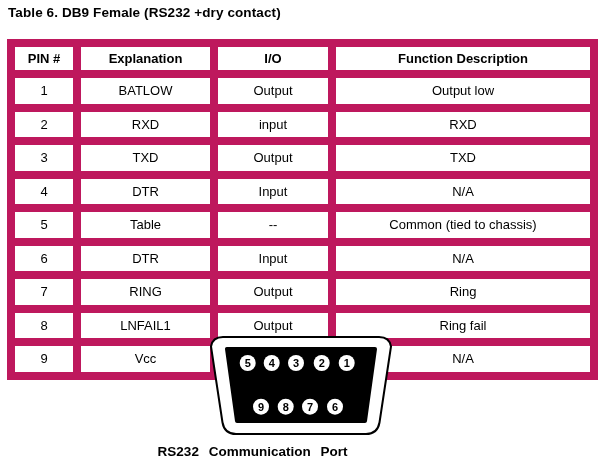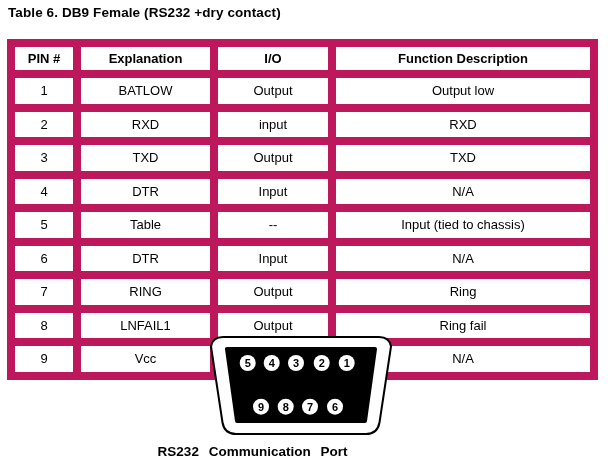--- a/index.html
+++ b/index.html
@@ -126,21 +126,21 @@
         <tr>
           <td>4</td>
           <td>DTR</td>
           <td>Input</td>
           <td>N/A</td>
         </tr>
         <tr>
           <td>5</td>
           <td>Table</td>
           <td>--</td>
-          <td>Input (tied to chassis)</td>
+          <td>Common (tied to chassis)</td>
         </tr>
         <tr>
           <td>6</td>
           <td>DTR</td>
           <td>Input</td>
           <td>N/A</td>
         </tr>
         <tr>
           <td>7</td>
           <td>RING</td>

